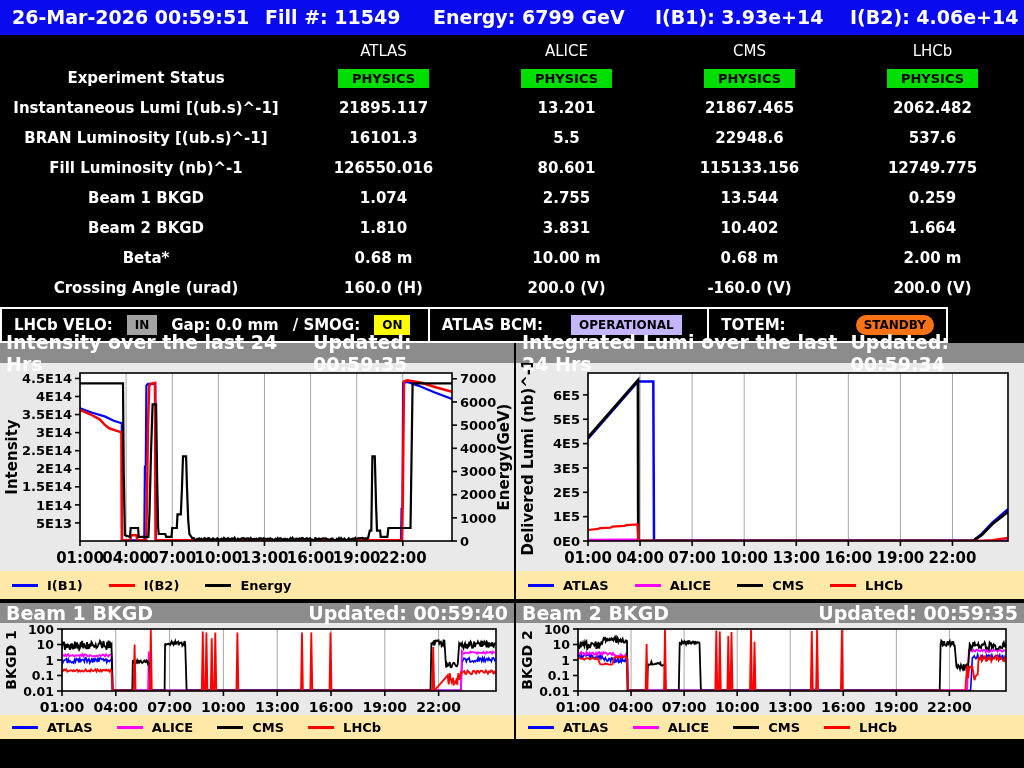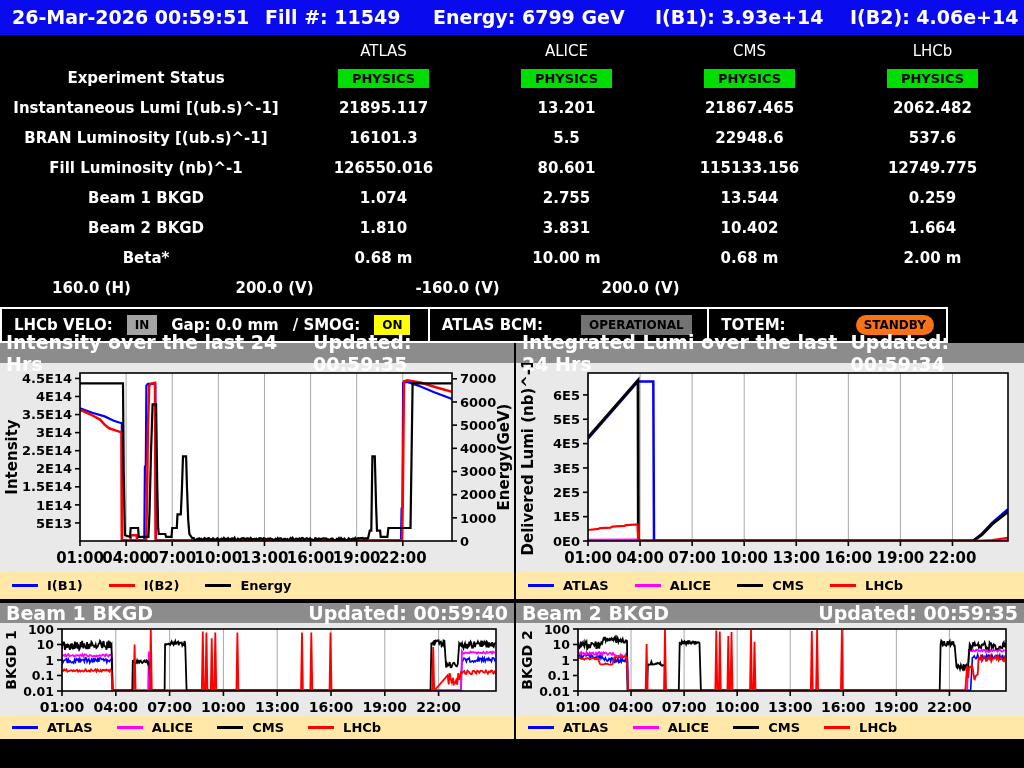--- a/index.html
+++ b/index.html
@@ -16,21 +16,21 @@
   .tcell{width:183px;text-align:center;color:#fff;font-size:15px;font-weight:bold;white-space:nowrap;}
   .thead .tcell{font-weight:normal;font-size:15px;}
   .badge{display:inline-block;color:#000;font-size:13px;font-weight:bold;padding:2px 14px;}
   
   .sb{position:absolute;top:307px;left:0;width:948px;height:36px;box-sizing:border-box;
       border:2px solid #fff;background:#000;display:flex;}
   .sbsec{display:flex;align-items:center;box-sizing:border-box;padding:0 12px;gap:14px;}
   .sbsec .lab{color:#fff;font-size:15px;font-weight:bold;white-space:nowrap;}
   .pill{display:inline-block;color:#000;font-weight:bold;padding:3px 8px;font-size:12px;white-space:nowrap;}
   .sb1{width:454px;border-right:2px solid #fff;}
-  .sb2{width:296px;border-right:2px solid #fff;gap:38px;}
+  .sb2{width:296px;border-right:2px solid #fff;gap:28px;}
   .sb3{flex:1;gap:70px;}
   
   .chartgrid{position:absolute;top:343px;left:0;width:1024px;}
   .crow{display:flex;gap:2px;margin-bottom:4px;}
   .panel{display:flex;flex-direction:column;background:#e9e9e9;}
   .ptitle{height:20px;background:#8c8c8c;color:#fff;display:flex;justify-content:space-between;
           align-items:center;padding:0 6px;font-size:19px;font-weight:bold;}
   .pbody{flex:1;position:relative;}
   .pbody svg{position:absolute;top:0;left:0;}
   .plegend{background:#ffe8a8;display:flex;align-items:center;padding-left:12px;gap:26px;height:28px;}
@@ -104,38 +104,39 @@
         <div class="tcell">1.664</div>
       </div>
       <div class="trow">
         <div class="tlabel">Beta*</div>
         <div class="tcell">0.68 m</div>
         <div class="tcell">10.00 m</div>
         <div class="tcell">0.68 m</div>
         <div class="tcell">2.00 m</div>
       </div>
       <div class="trow">
+        <div class="tlabel">Crossing Angle (urad)</div>
         <div class="tcell">160.0 (H)</div>
         <div class="tcell">200.0 (V)</div>
         <div class="tcell">-160.0 (V)</div>
         <div class="tcell">200.0 (V)</div>
       </div>
     </div>
 
   <div class="sb">
     <div class="sbsec sb1">
       <span class="lab">LHCb VELO:</span>
       <span class="pill" id="velo-pill" style="background: #a3a3a3;">IN</span>
       <span class="lab">Gap: 0.0 mm</span>
       <span class="lab">/ SMOG:</span>
       <span class="pill" id="smog-pill" style="background: rgb(255, 255, 0);">ON</span>
     </div>
     <div class="sbsec sb2">
       <span class="lab">ATLAS BCM:</span>
-      <span class="pill" id="bcm-pill" style="background: #737373;">OPERATIONAL</span>
+      <span class="pill" id="bcm-pill" style="background: #c4b5fd;">OPERATIONAL</span>
     </div>
     <div class="sbsec sb3">
       <span class="lab">TOTEM:</span>
       <span class="pill" id="totem-pill" style="background: #f97316; border-radius: 10px;">STANDBY</span>
     </div>
   </div>
 
   <div class="chartgrid">
     <div class="crow row1" id="crow1">
         <div class="panel" style="width: 514px; height: 256px;">

